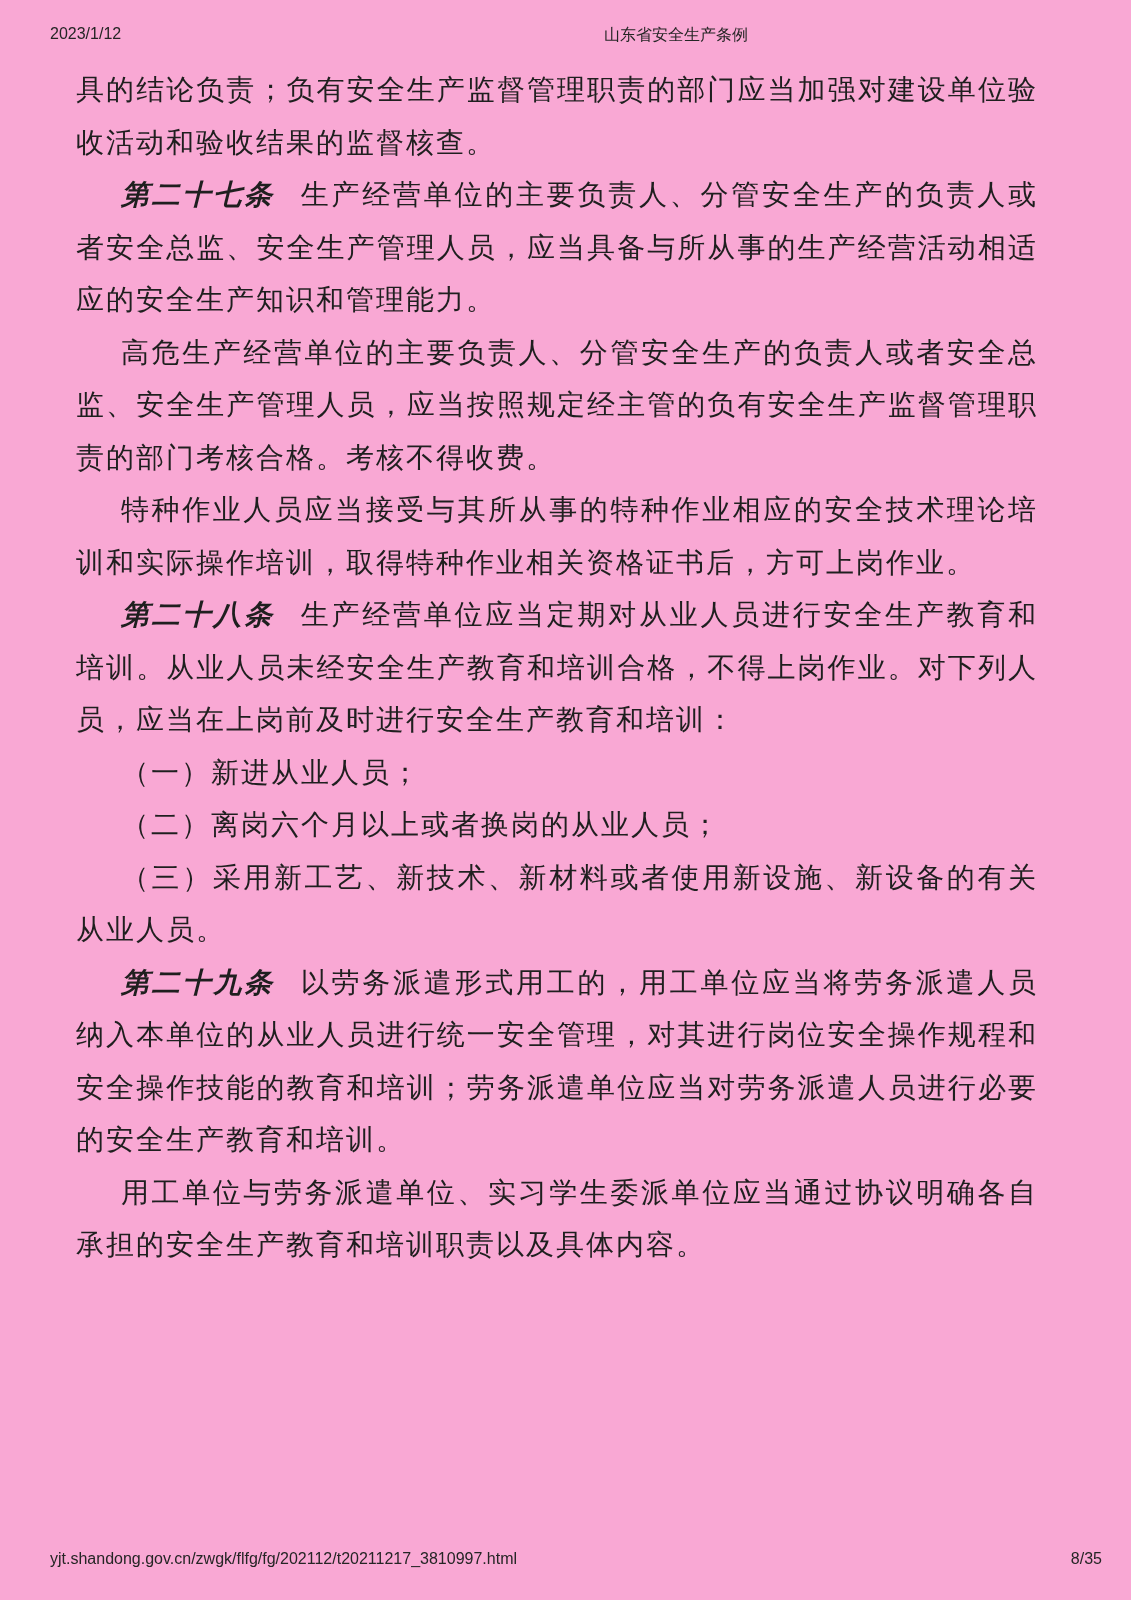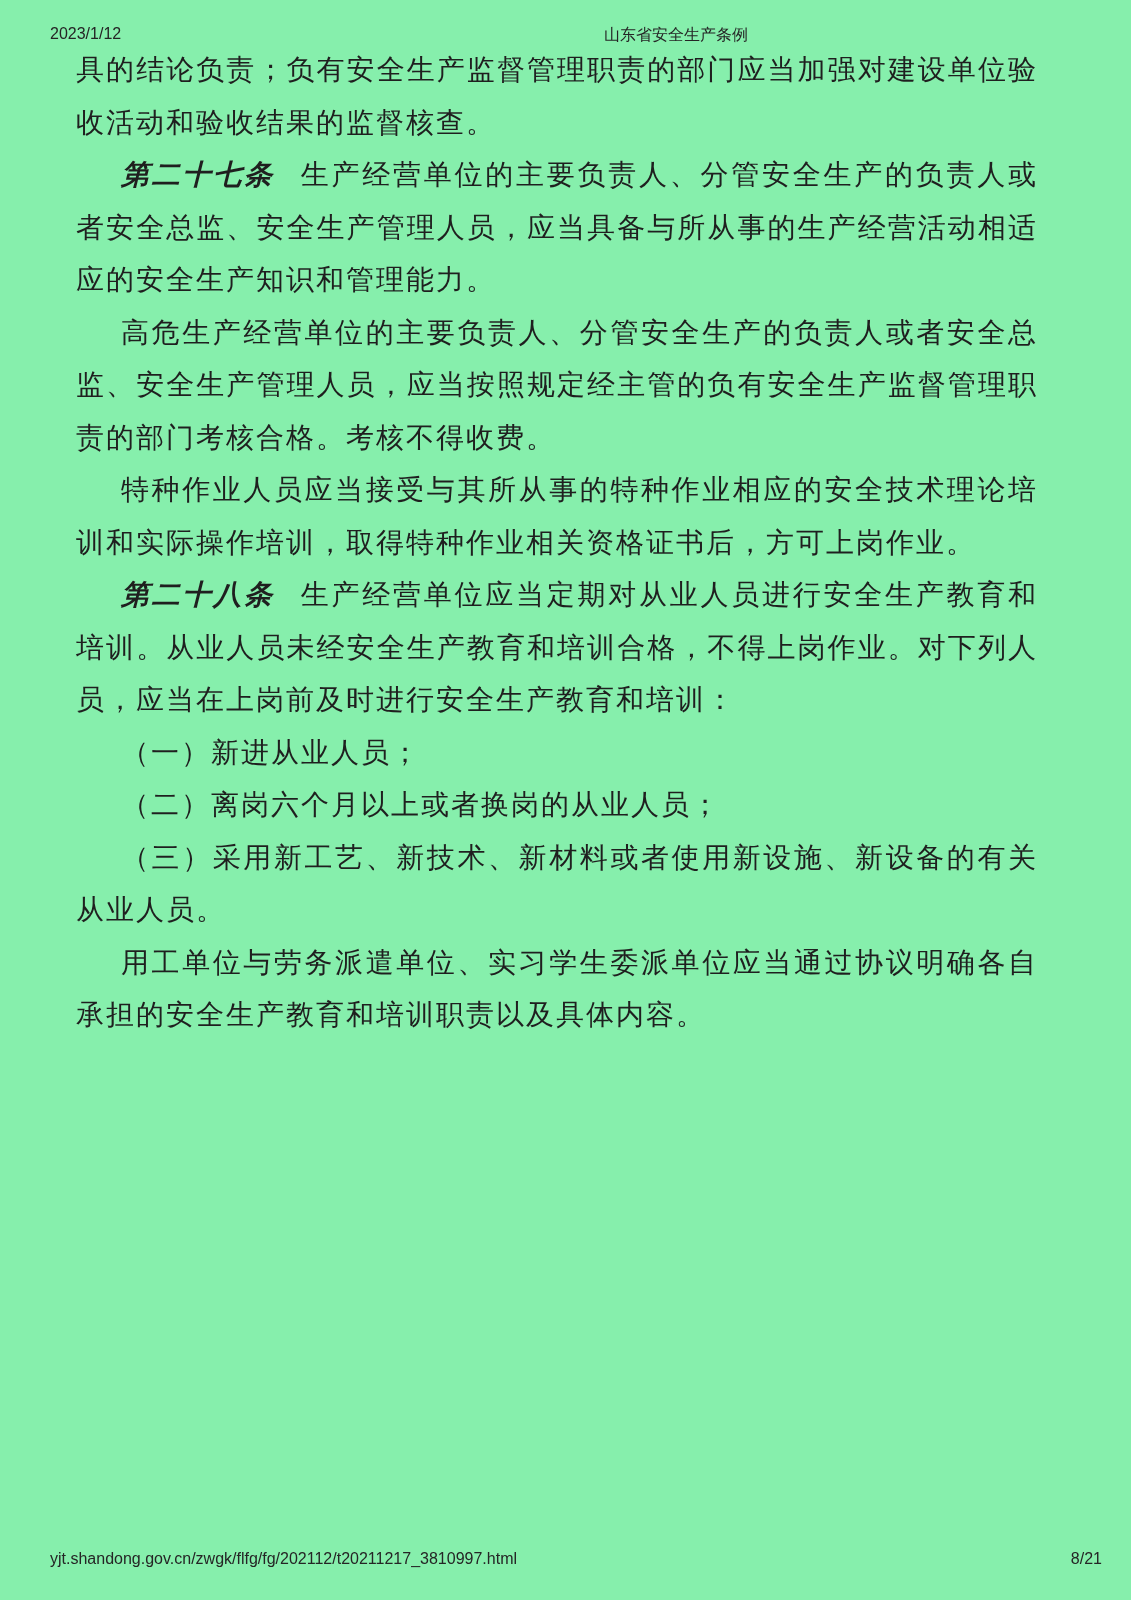--- a/index.html
+++ b/index.html
@@ -1,37 +1,37 @@
 <!DOCTYPE html>
 <html lang="zh"><head>
 <meta charset="utf-8">
 <style>
   html, body { margin: 0; padding: 0; background: #ffffff; }
   .page {
     position: relative;
     width: 1131px;
     height: 1600px;
-    background: #86efac;
+    background: #f9a8d4;
     overflow: hidden;
   }
   .meta {
     position: absolute;
     font-family: "Liberation Sans", sans-serif;
     font-size: 16px;
     color: #252525;
     white-space: nowrap;
   }
   .header-date { left: 50px; top: 25px; }
   .header-title { left: 629px; top: 25px; transform: translateX(-50%); margin-left: 47px; }
   .footer-url { left: 50px; top: 1550px; }
   .footer-page { right: 29px; top: 1550px; }
   .content {
     position: absolute;
     left: 76px;
-    top: 44px;
+    top: 64px;
     width: 962px;
     font-family: "Liberation Serif", serif;
     font-size: 28px;
     line-height: 52.5px;
     letter-spacing: 2px;
     color: #1f1f1f;
     text-align: justify;
   }
   .content p { margin: 0; padding: 0; }
   .content p.indent { text-indent: 45px; }
@@ -53,19 +53,20 @@
 
   <div class="content">
     <p><span>具的结论负责；负有安全生产监督管理职责的部门应当加强对建设单位验收活动和验收结果的监督核查。</span></p>
     <p class="indent"><span class="article">第二十七条</span><span>生产经营单位的主要负责人、分管安全生产的负责人或者安全总监、安全生产管理人员，应当具备与所从事的生产经营活动相适应的安全生产知识和管理能力。</span></p>
     <p class="indent"><span>高危生产经营单位的主要负责人、分管安全生产的负责人或者安全总监、安全生产管理人员，应当按照规定经主管的负有安全生产监督管理职责的部门考核合格。考核不得收费。</span></p>
     <p class="indent"><span>特种作业人员应当接受与其所从事的特种作业相应的安全技术理论培训和实际操作培训，取得特种作业相关资格证书后，方可上岗作业。</span></p>
     <p class="indent"><span class="article">第二十八条</span><span>生产经营单位应当定期对从业人员进行安全生产教育和培训。从业人员未经安全生产教育和培训合格，不得上岗作业。对下列人员，应当在上岗前及时进行安全生产教育和培训：</span></p>
     <p class="indent"><span>（一）新进从业人员；</span></p>
     <p class="indent"><span>（二）离岗六个月以上或者换岗的从业人员；</span></p>
     <p class="indent"><span>（三）采用新工艺、新技术、新材料或者使用新设施、新设备的有关从业人员。</span></p>
+    <p class="indent"><span class="article">第二十九条</span><span>以劳务派遣形式用工的，用工单位应当将劳务派遣人员纳入本单位的从业人员进行统一安全管理，对其进行岗位安全操作规程和安全操作技能的教育和培训；劳务派遣单位应当对劳务派遣人员进行必要的安全生产教育和培训。</span></p>
     <p class="indent"><span>用工单位与劳务派遣单位、实习学生委派单位应当通过协议明确各自承担的安全生产教育和培训职责以及具体内容。</span></p>
   </div>
 
   <div class="meta footer-url">yjt.shandong.gov.cn/zwgk/flfg/fg/202112/t20211217_3810997.html</div>
-  <div class="meta footer-page">8/21</div>
+  <div class="meta footer-page">8/35</div>
 
 </div>
 
 </body></html>

